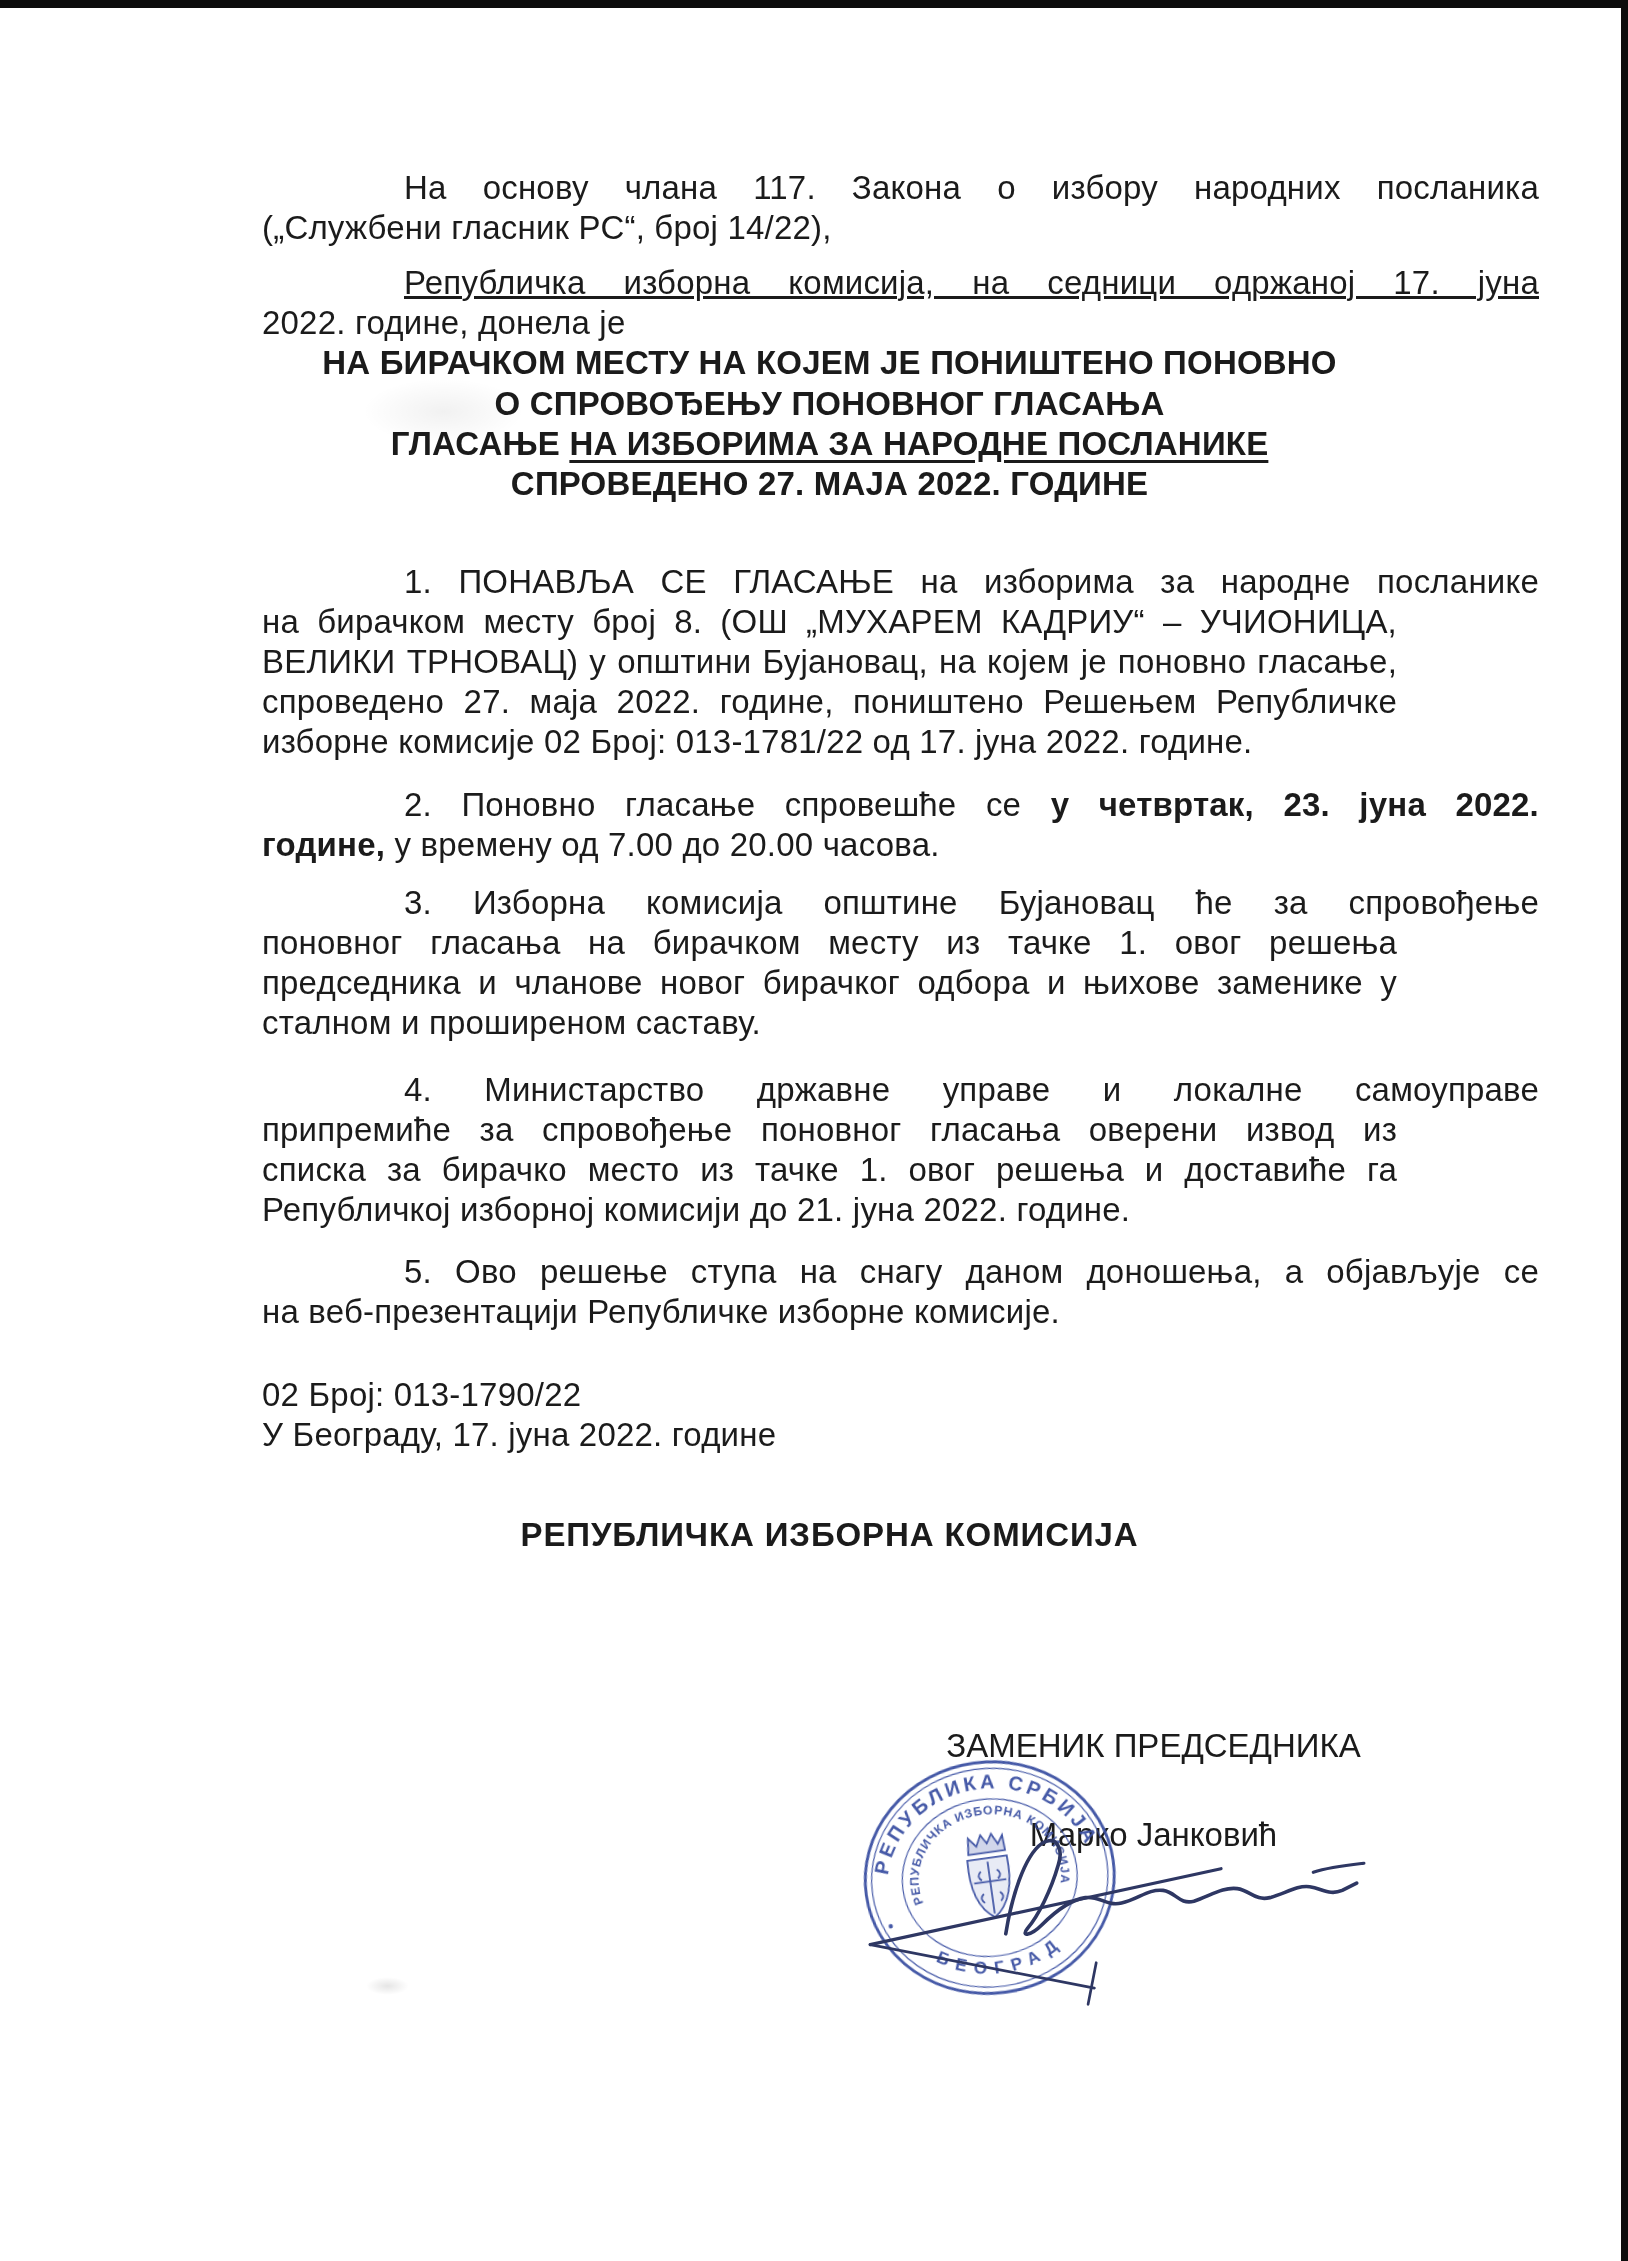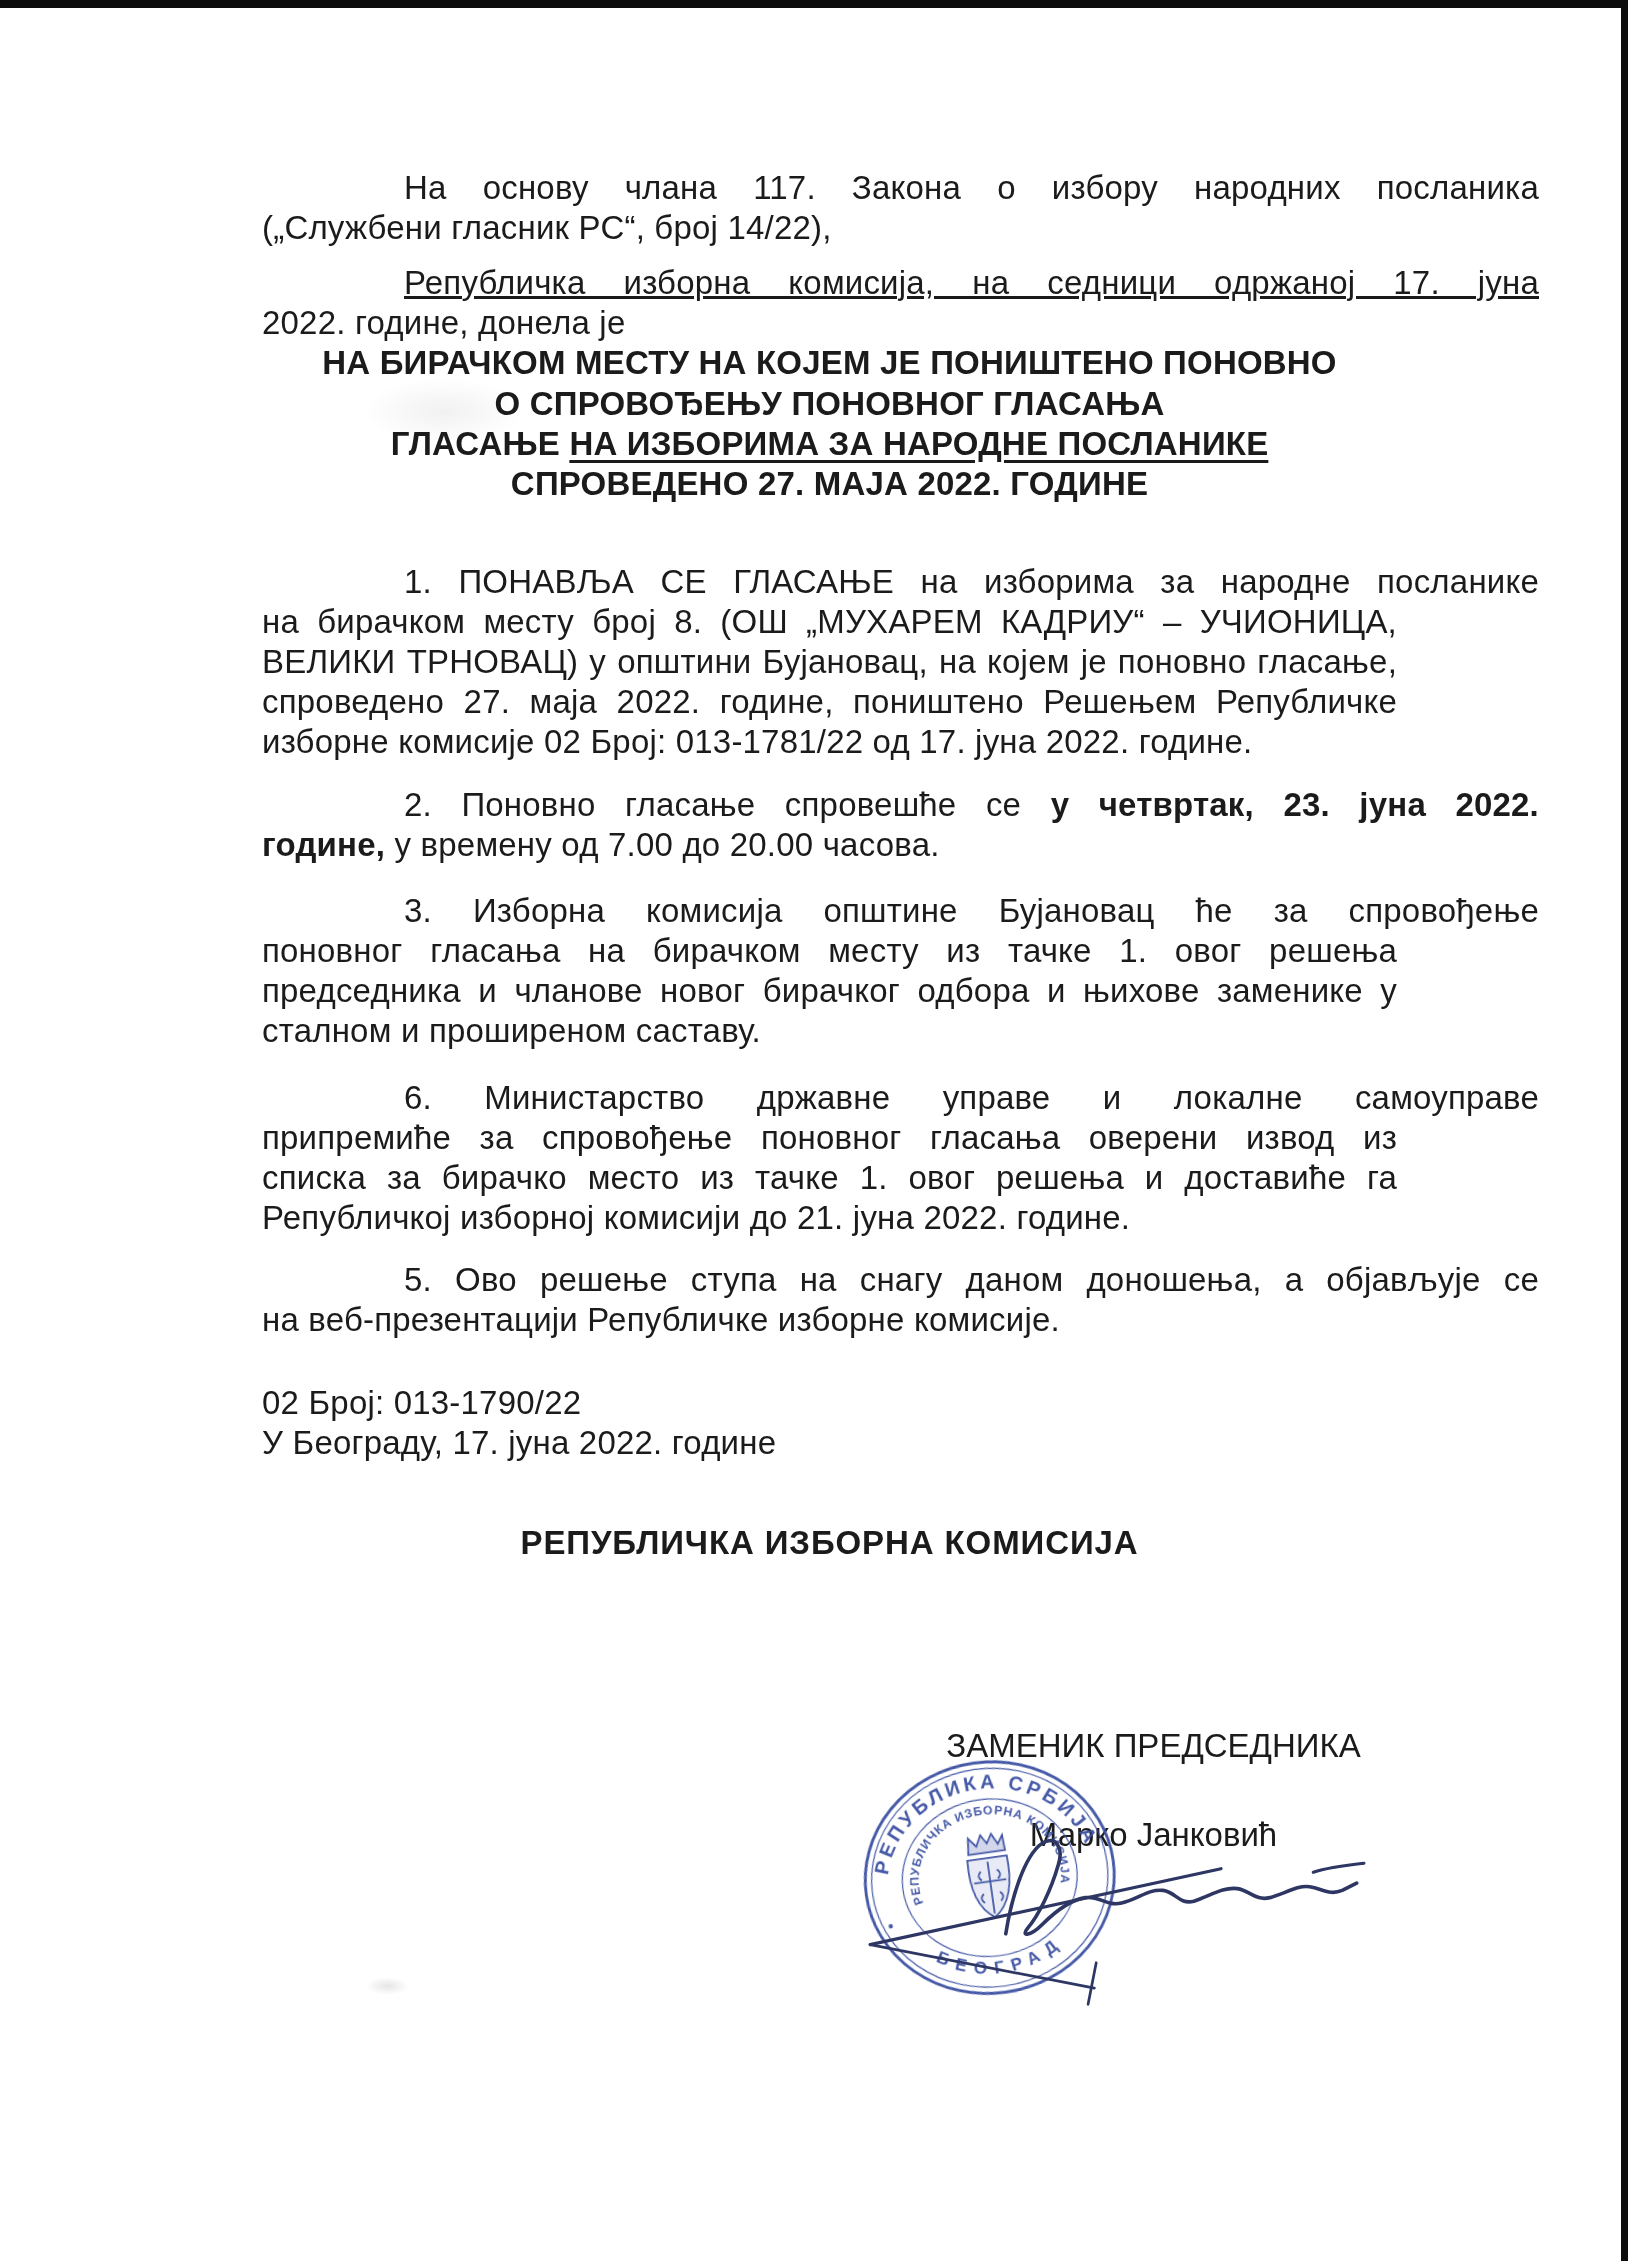--- a/index.html
+++ b/index.html
@@ -37,21 +37,21 @@
     text-align: center; font-weight: bold;
     font-size: 43px; line-height: 51px; letter-spacing: 5.4px;
     margin-top: 49px;
   }
   .subtitle { text-align: center; font-weight: bold; }
   .title-sub1 { margin-top: 1.8px; }
   .underlined { text-decoration: underline; text-decoration-thickness: 2.7px; text-underline-offset: 5.4px; }
 
   .mt-p1 { margin-top: 58px; }
   .mt-p2 { margin-top: 22.6px; }
-  .mt-p3 { margin-top: 26px; }
+  .mt-p3 { margin-top: 18px; }
   .mt-p4 { margin-top: 27px; }
   .mt-p5 { margin-top: 22px; }
   .mt-num { margin-top: 43px; }
   .commission { margin-top: 60px; text-align: center; font-weight: bold; letter-spacing: 0.9px; }
 
   
   .sig-block {
     position: absolute; left: 941px; top: 1726px; width: 425px;
     text-align: center; font-size: 33px; line-height: 40px;
   }
@@ -102,21 +102,21 @@
     <div class="line">изборне комисије 02 Број: 013-1781/22 од 17. јуна 2022. године.</div>
 
     <div class="line just indent mt-p2"><span>2. Поновно гласање спровешће се </span><span class="b">у четвртак, 23. јуна 2022.</span></div>
     <div class="line"><span class="b">године,</span><span> у времену од 7.00 до 20.00 часова.</span></div>
 
     <div class="line just indent mt-p3">3. Изборна комисија општине Бујановац ће за спровођење</div>
     <div class="line just">поновног гласања на бирачком месту из тачке 1. овог решења именовати</div>
     <div class="line just">председника и чланове новог бирачког одбора и њихове заменике у</div>
     <div class="line">сталном и проширеном саставу.</div>
 
-    <div class="line just indent mt-p4">6. Министарство државне управе и локалне самоуправе</div>
+    <div class="line just indent mt-p4">4. Министарство државне управе и локалне самоуправе</div>
     <div class="line just">припремиће за спровођење поновног гласања оверени извод из бирачког</div>
     <div class="line just">списка за бирачко место из тачке 1. овог решења и доставиће га</div>
     <div class="line">Републичкој изборној комисији до 21. јуна 2022. године.</div>
 
     <div class="line just indent mt-p5">5. Ово решење ступа на снагу даном доношења, а објављује се</div>
     <div class="line">на веб-презентацији Републичке изборне комисије.</div>
 
     <div class="line mt-num">02 Број: 013-1790/22</div>
     <div class="line">У Београду, 17. јуна 2022. године</div>
 

